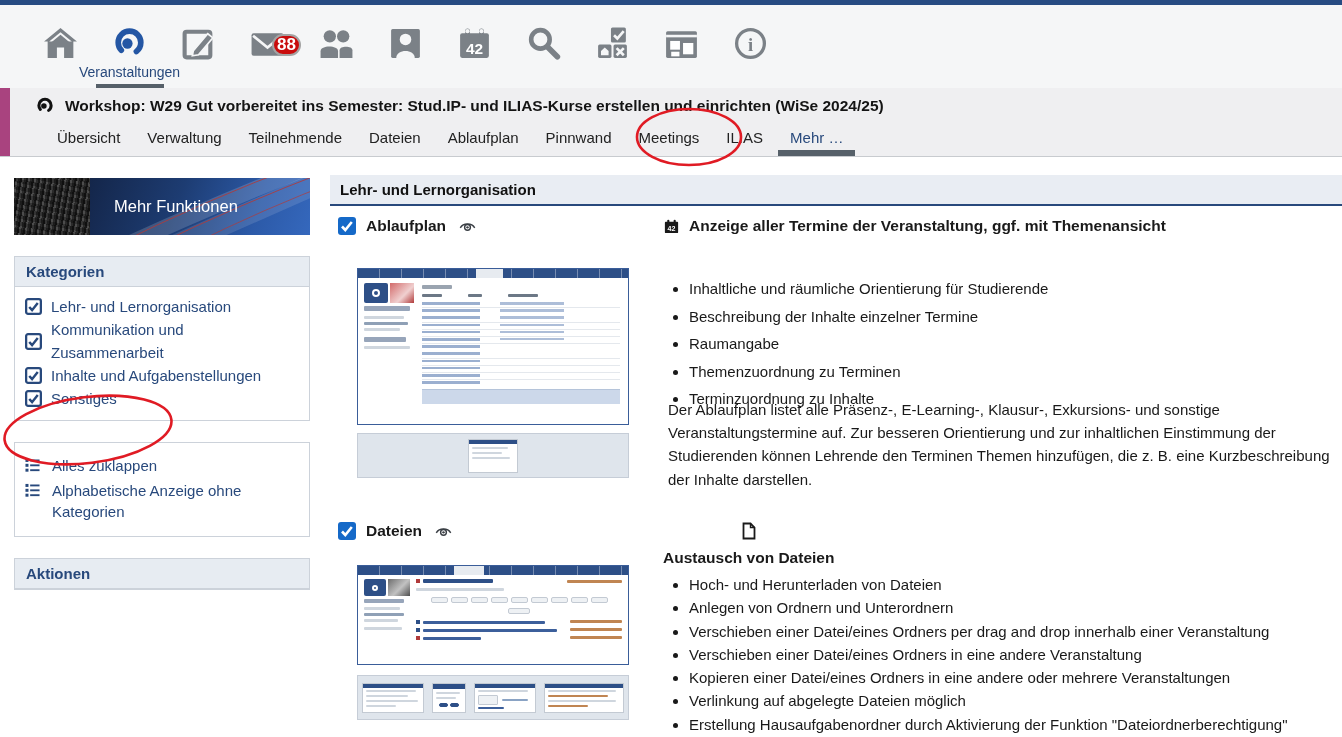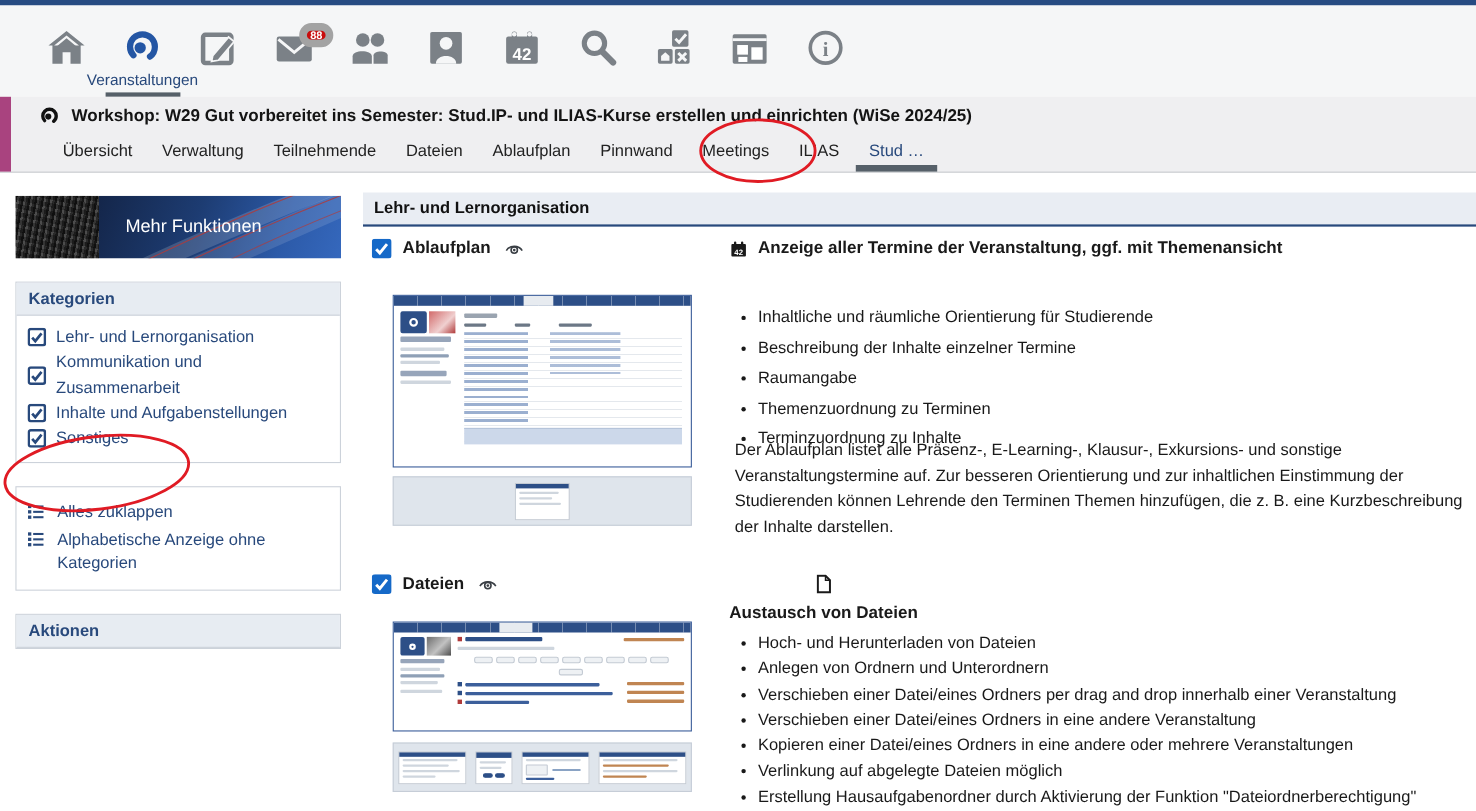--- a/index.html
+++ b/index.html
@@ -8,23 +8,23 @@
     width:1342px; height:737px; position:relative; overflow:hidden;
     background:#fff; font-family:"Liberation Sans", sans-serif; color:#1a1a1a;
   }
   
   .top-strip { position:absolute; top:0; left:0; right:0; height:5px; background:#274b82; }
   .iconbar { position:absolute; top:5px; left:0; right:0; height:83px; background:#f5f6f7; display:flex; padding-left:26px; }
   .icon-cell { width:69px; height:83px; position:relative; display:flex; flex-direction:column; align-items:center; padding-top:20px; cursor:pointer; }
   .icon-cell svg.main { width:37px; height:37px; display:block; }
   .nav-label { font-size:14px; color:#28497c; margin-top:2px; white-space:nowrap; }
   .iconbar-underline { position:absolute; bottom:0; left:50%; transform:translateX(-50%); width:68px; height:4.5px; background:#566069; }
-  .mail-badge { position:absolute; top:16px; left:39px; min-width:22px; height:22px; padding:0 3px; border-radius:11px;
-    background:#c90c0c; color:#fff; font-size:10px; font-weight:bold; display:flex; align-items:center; justify-content:center;
-    border:7px solid #a3a3a3; }
+  .mail-badge { position:absolute; top:29px; left:39px; min-width:22px; height:22px; padding:0 3px; border-radius:11px;
+    background:#c90c0c; color:#fff; font-size:17px; font-weight:bold; display:flex; align-items:center; justify-content:center;
+    border:2px solid #a3a3a3; }
   
   .course-header { position:absolute; top:88px; left:0; right:0; height:69px; background:#efeff1; border-bottom:1px solid #c8cbcf; }
   .magenta-stripe { position:absolute; left:0; top:0; width:10px; height:100%; background:#a9437f; }
   .course-title-row { position:absolute; left:35px; top:8px; display:flex; align-items:center; gap:10px; }
   .course-title { font-size:15.5px; font-weight:700; color:#141414; white-space:nowrap; }
   .course-tabs { position:absolute; left:57px; top:37px; display:flex; gap:27px; font-size:15px; color:#222; height:24px; align-items:center; }
   .tab { cursor:pointer; position:relative; white-space:nowrap; }
   .tab.active { color:#28497c; }
   .tab-underline { position:absolute; left:-12px; right:-12px; bottom:-10px; height:6px; background:#566069; }
   
@@ -189,21 +189,21 @@
   <div class="course-tabs">
     <span class="tab">Übersicht</span>
     <span class="tab">Verwaltung</span>
     <span class="tab">Teilnehmende</span>
     <span class="tab">Dateien</span>
     <span class="tab">Ablaufplan</span>
     <span class="tab">Pinnwand</span>
     <span class="tab">Meetings</span>
     <span class="tab">ILIAS</span>
     <span class="tab active">
-      <span>Stud …</span>
+      <span>Mehr …</span>
       <span class="tab-underline"></span>
     </span>
   </div>
 </div>
 
 <div class="sidebar">
 
   <div class="banner">
     <div class="banner-photo"></div>
     <div class="banner-right">

